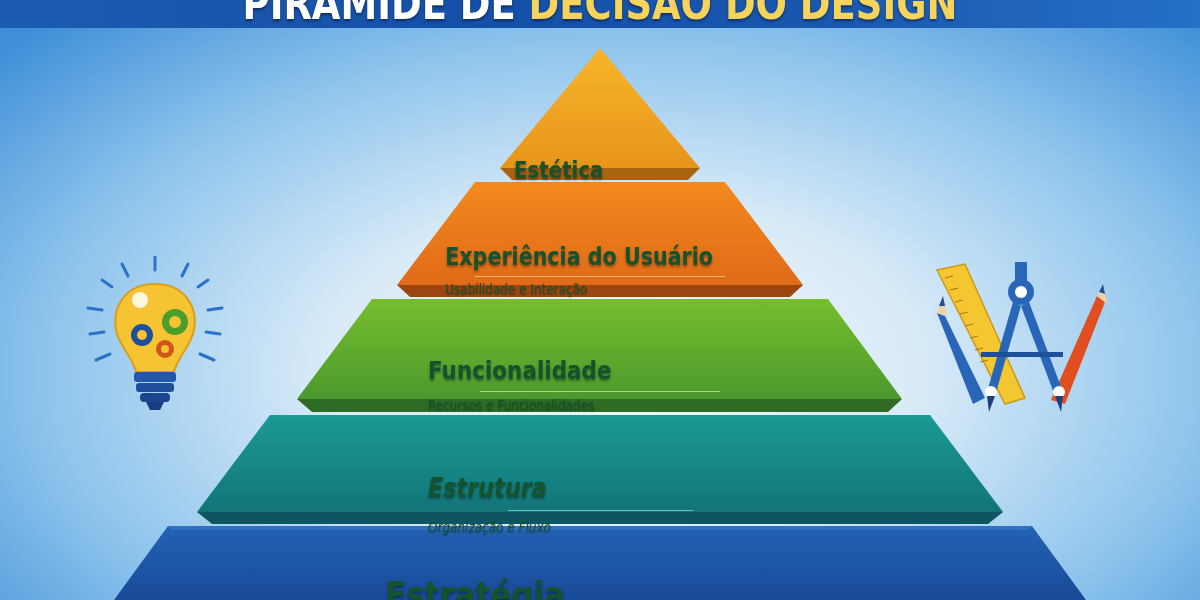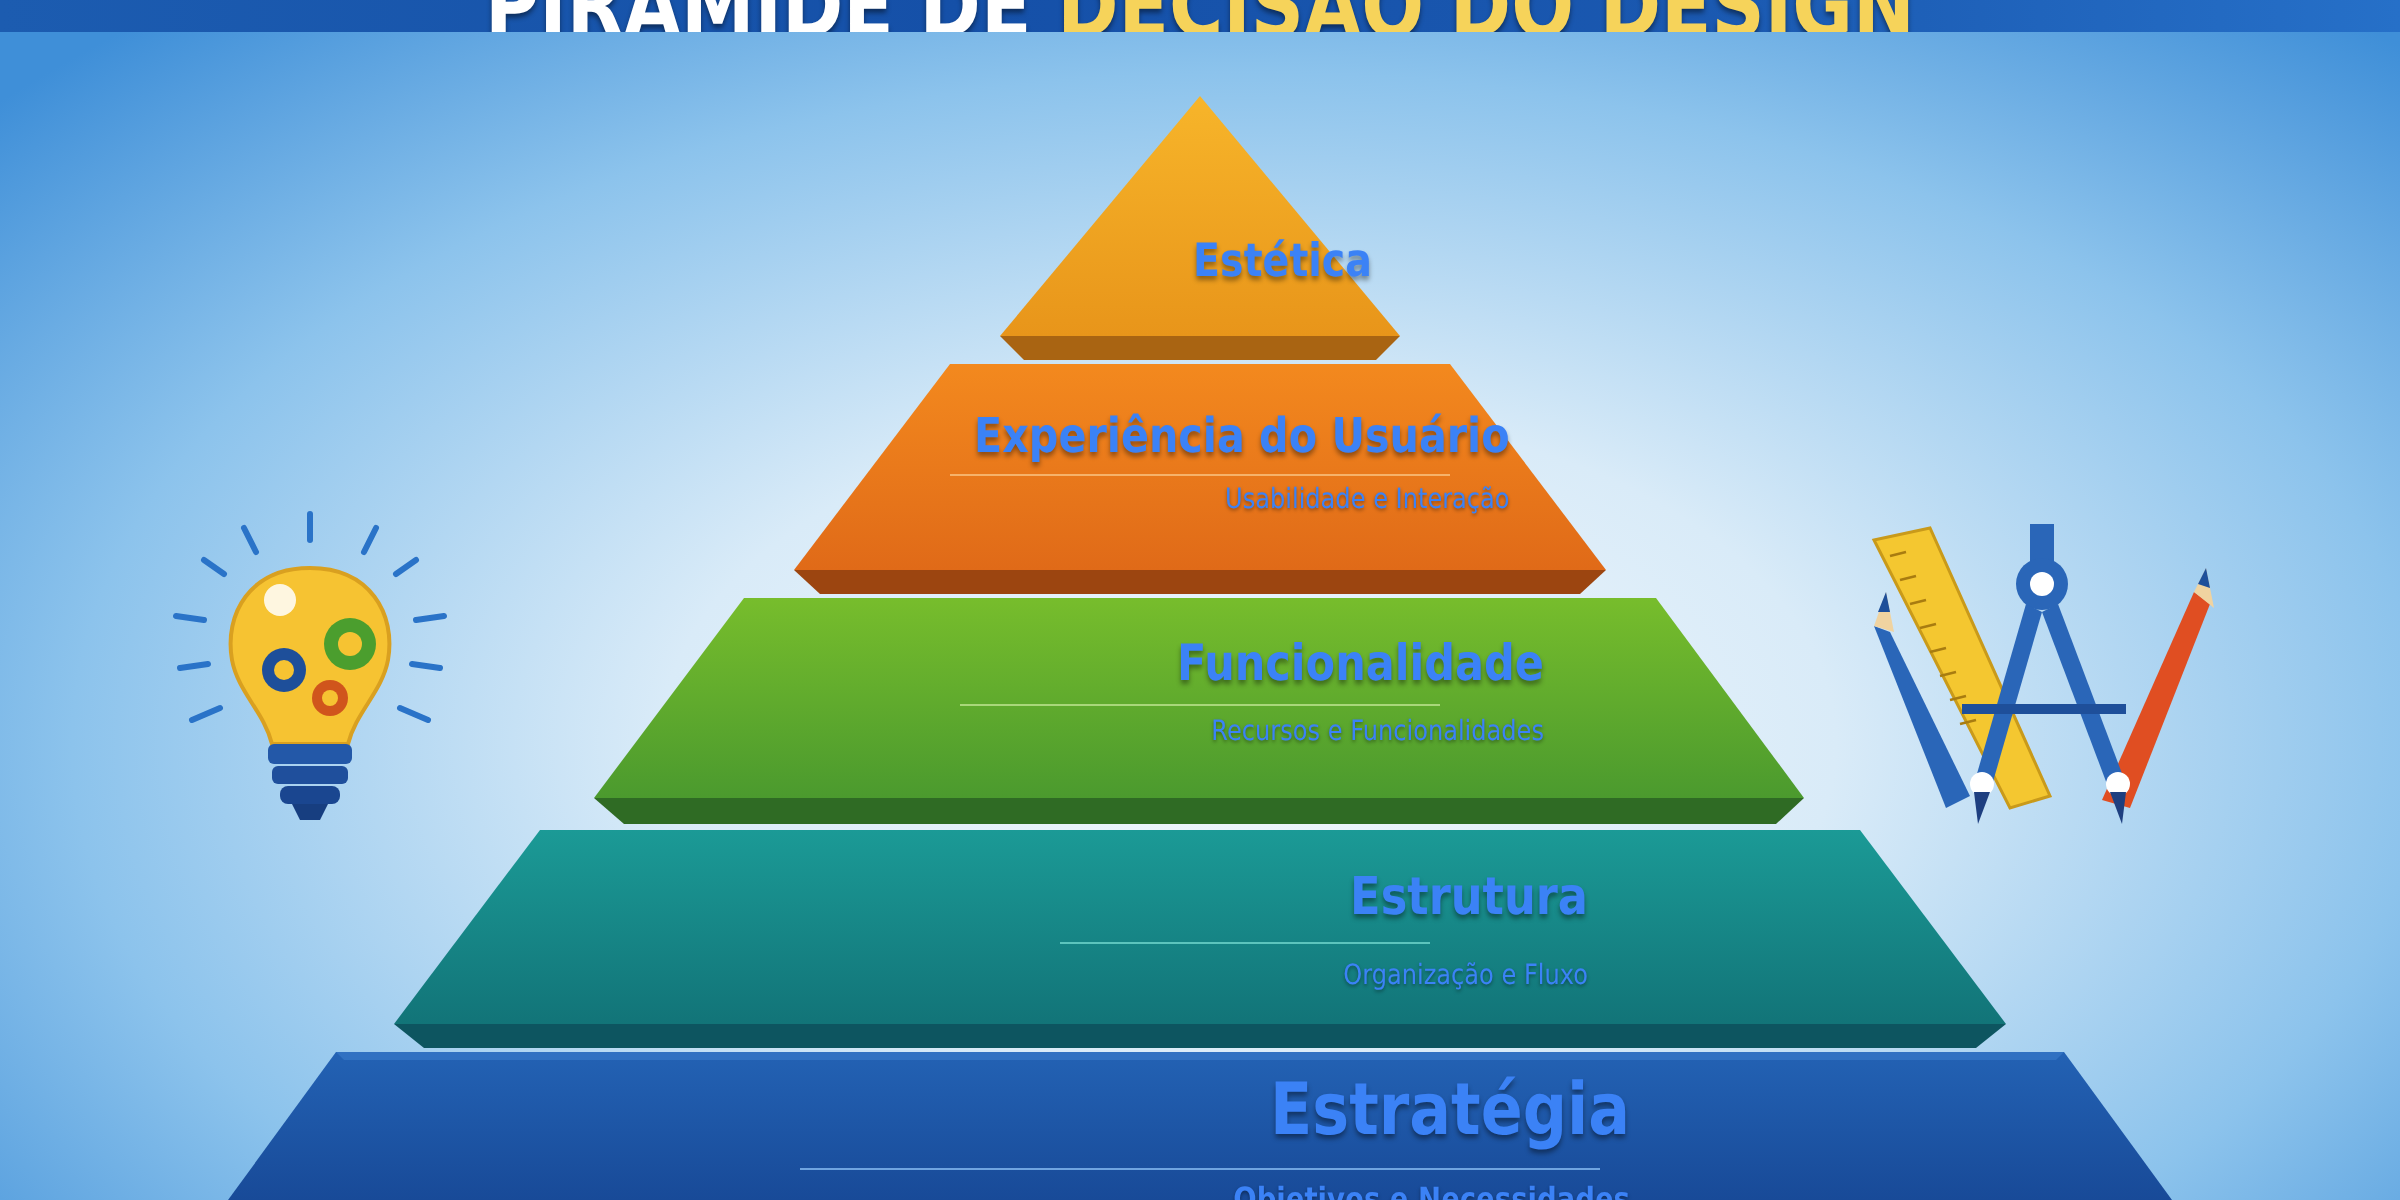--- a/index.html
+++ b/index.html
@@ -1,27 +1,27 @@
 <!DOCTYPE html>
 <html><head>
 <meta charset="utf-8">
 <style>
   html,body{margin:0;padding:0;}
   body{width:1200px;height:600px;overflow:hidden;position:relative;
     font-family:"Liberation Sans",sans-serif;
     background:radial-gradient(ellipse 70% 80% at 52% 62%, #f2f8fd 0%, #d9ebf8 35%, #8cc3ec 70%, #3f8fd8 100%);}
-  .header{position:absolute;left:0;top:0;width:1200px;height:16px;
+  .header{position:absolute;left:0;top:0;width:1200px;height:28px;
     background:linear-gradient(90deg,#1c5cb0 0%,#1550a8 40%,#1a58b0 70%,#2670c8 100%);
     overflow:hidden;}
   .title{position:absolute;left:0;width:1200px;top:-22px;text-align:center;
     font-family:"DejaVu Sans",sans-serif;font-weight:bold;font-size:44px;letter-spacing:0px;
     color:#ffffff;text-shadow:0 2px 3px rgba(0,0,0,0.45);white-space:nowrap;transform:scaleX(0.84);}
   .title .hl{color:#f6d35a;}
   svg.pyr{position:absolute;left:0;top:0;}
-  .lvl{position:absolute;text-align:right;color:#3b82f6;white-space:nowrap;}
+  .lvl{position:absolute;text-align:left;color:#14532d;white-space:nowrap;margin-top:39px;}
   .lvl .name{font-family:"DejaVu Sans",sans-serif;font-weight:bold;display:block;
     text-shadow:0 2px 3px rgba(0,0,0,0.4);transform:scaleX(0.86);}
   .lvl .rule{display:block;height:1px;margin:6px auto 6px auto;}
   .lvl .sub{font-family:"DejaVu Sans",sans-serif;display:block;font-size:14px;
     text-shadow:0 1px 2px rgba(0,0,0,0.4);transform:scaleX(0.86);}
   .icon{position:absolute;}
 </style>
 </head>
 <body>
 
@@ -88,21 +88,21 @@
   <span class="rule" style="width:250px;background:#f6b26a;margin:5px auto 4px auto;"></span>
   <span class="sub">Usabilidade e Interação</span>
 </div>
 
 <div class="lvl" style="left:400px;top:317px;width:400px;">
   <span class="name" style="font-size:25px;">Funcionalidade</span>
   <span class="rule" style="width:240px;background:#a9d77a;margin:6px auto 5px auto;"></span>
   <span class="sub">Recursos e Funcionalidades</span>
 </div>
 
-<div class="lvl" style="left:422px;top:434px;width:400px;">
+<div class="lvl" style="left:400px;top:434px;width:400px;font-style:italic;">
   <span class="name" style="font-size:26px;">Estrutura</span>
   <span class="rule" style="width:185px;background:#5cc4bd;margin:7px auto 8px auto;"></span>
   <span class="sub">Organização e Fluxo</span>
 </div>
 
 <div class="lvl" style="left:350px;top:536px;width:500px;">
   <span class="name" style="font-size:36px;line-height:40px;">Estratégia</span>
   <span class="rule" style="width:400px;background:#6fa4e0;margin:8px auto 5px auto;"></span>
   <span class="sub" style="font-size:16px;font-weight:bold;">Objetivos e Necessidades</span>
 </div>

